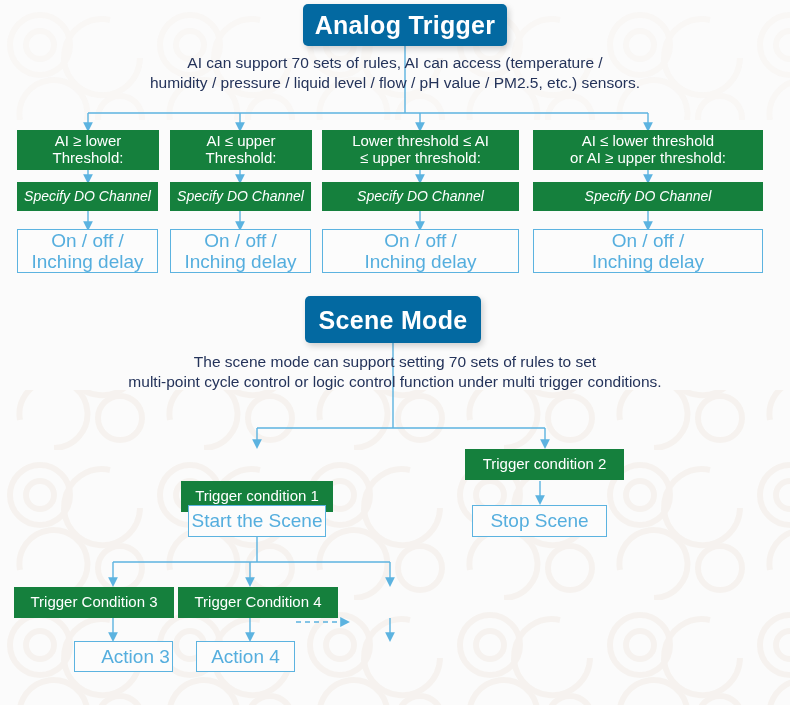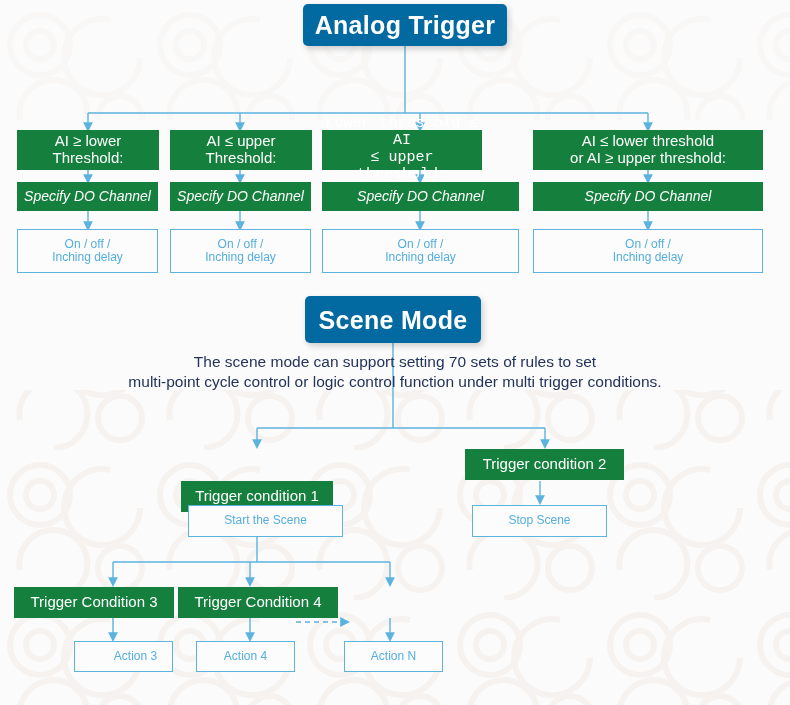--- a/index.html
+++ b/index.html
@@ -41,21 +41,21 @@
   .orange{
     background:#15803d;
     color:#ffffff;
     font-size:15px;
   }
   .orange.small{font-size:14px;font-style:italic;}
   .bluebox{
     background:#fcfcfc;
     border:1px solid #5cb3e0;
     color:#55aede;
-    font-size:12px;
+    font-size:19px;
   }
   .caption{
     position:absolute;
     color:#24335a;
     font-size:15.5px;
     text-align:center;
     line-height:1.32;
     white-space:pre-line;
   }
 </style>
@@ -125,56 +125,57 @@
       <line x1="113" y1="618" x2="113" y2="640" marker-end="url(#arr)"></line>
       <line x1="250" y1="618" x2="250" y2="640" marker-end="url(#arr)"></line>
       <line x1="390" y1="618" x2="390" y2="640" marker-end="url(#arr)"></line>
 
       <line x1="296" y1="622" x2="348" y2="622" stroke-dasharray="5 4" marker-end="url(#arr)"></line>
     </g>
   </svg>
 
   <div class="node hdr" style="left:303px;top:4px;width:204px;height:42px;">Analog Trigger</div>
 
+  <div class="caption" style="left:75px;top:53px;width:640px;">AI can support 70 sets of rules, AI can access (temperature /
+humidity / pressure / liquid level / flow / pH value / PM2.5, etc.) sensors.</div>
 
   <div class="node orange" style="left:17px;top:130px;width:142px;height:40px;">AI ≥ lower
 Threshold:</div>
   <div class="node orange small" style="left:17px;top:182px;width:141px;height:29px;">Specify DO Channel</div>
   <div class="node bluebox" style="left:17px;top:229px;width:141px;height:44px;">On / off /
 Inching delay</div>
 
   <div class="node orange" style="left:170px;top:130px;width:142px;height:40px;">AI ≤ upper
 Threshold:</div>
   <div class="node orange small" style="left:170px;top:182px;width:141px;height:29px;">Specify DO Channel</div>
   <div class="node bluebox" style="left:170px;top:229px;width:141px;height:44px;">On / off /
 Inching delay</div>
 
-  <div class="node orange" style="left:322px;top:130px;width:160px;height:40px;font-family:Liberation Mono, monospace;">Lower threshold ≤ AI
+  <div class="node orange" style="left:322px;top:130px;width:197px;height:40px;">Lower threshold ≤ AI
 ≤ upper threshold:</div>
   <div class="node orange small" style="left:322px;top:182px;width:197px;height:29px;">Specify DO Channel</div>
   <div class="node bluebox" style="left:322px;top:229px;width:197px;height:44px;">On / off /
 Inching delay</div>
 
   <div class="node orange" style="left:533px;top:130px;width:230px;height:40px;">AI ≤ lower threshold
 or AI ≥ upper threshold:</div>
   <div class="node orange small" style="left:533px;top:182px;width:230px;height:29px;">Specify DO Channel</div>
   <div class="node bluebox" style="left:533px;top:229px;width:230px;height:44px;">On / off /
 Inching delay</div>
 
   <div class="node hdr" style="left:305px;top:296px;width:176px;height:47px;">Scene Mode</div>
 
   <div class="caption" style="left:55px;top:352px;width:680px;">The scene mode can support setting 70 sets of rules to set
 multi-point cycle control or logic control function under multi trigger conditions.</div>
 
   <div class="node orange" style="left:181px;top:449px;width:152px;height:31px;margin-top:32px;">Trigger condition 1</div>
   <div class="node orange" style="left:465px;top:449px;width:159px;height:31px;">Trigger condition 2</div>
 
-  <div class="node bluebox" style="left:188px;top:505px;width:155px;height:32px;">Start the Scene</div>
+  <div class="node bluebox" style="left:188px;top:505px;width:138px;height:32px;">Start the Scene</div>
   <div class="node bluebox" style="left:472px;top:505px;width:135px;height:32px;">Stop Scene</div>
 
   <div class="node orange" style="left:14px;top:587px;width:160px;height:31px;">Trigger Condition 3</div>
   <div class="node orange" style="left:178px;top:587px;width:160px;height:31px;">Trigger Condition 4</div>
 
   <div class="node bluebox" style="left:74px;top:641px;width:99px;height:31px;padding-left:24px;">Action 3</div>
   <div class="node bluebox" style="left:196px;top:641px;width:99px;height:31px;">Action 4</div>
-  <div class="node bluebox" style="left:344px;top:641px;width:99px;height:31px;">Action N</div>
 
 </div>
 
 </body></html>

